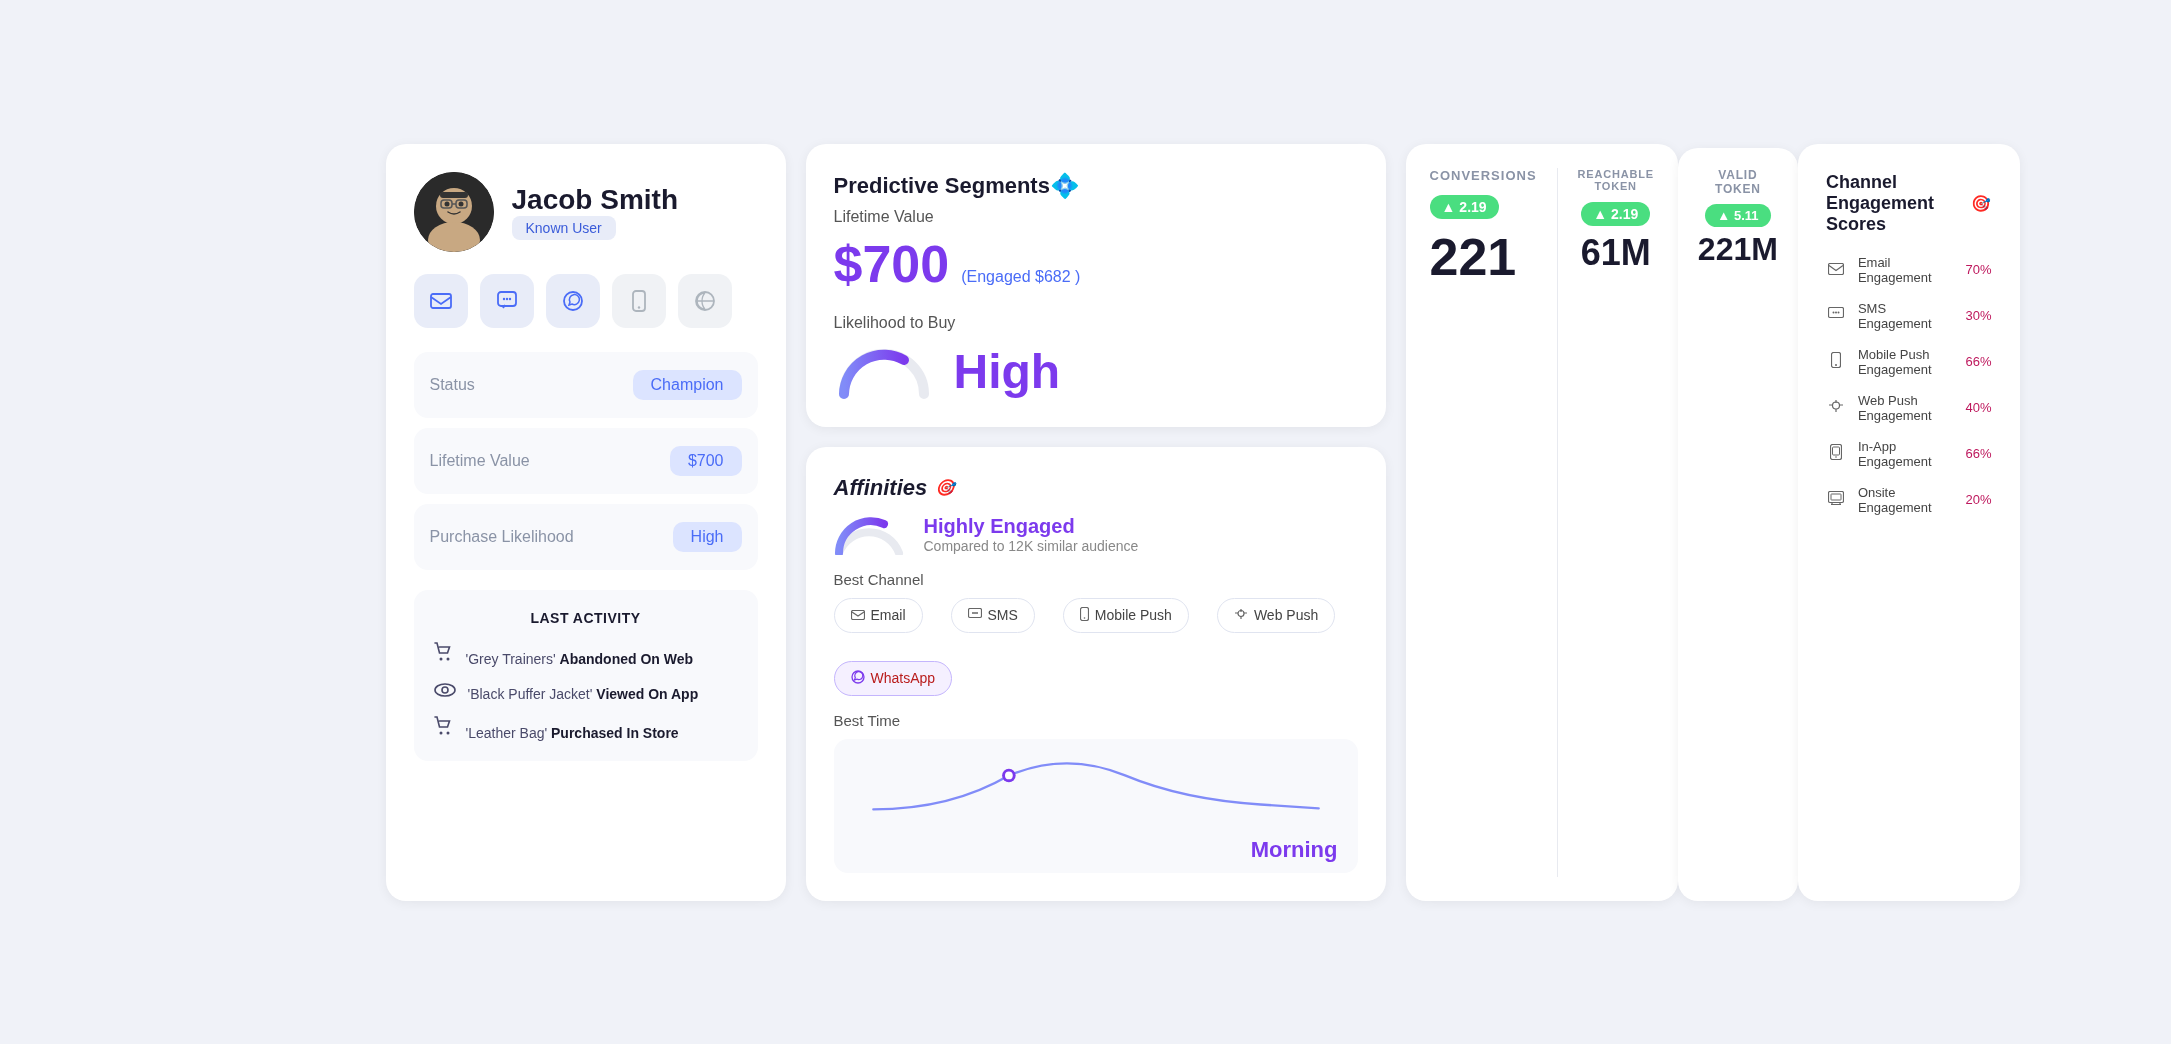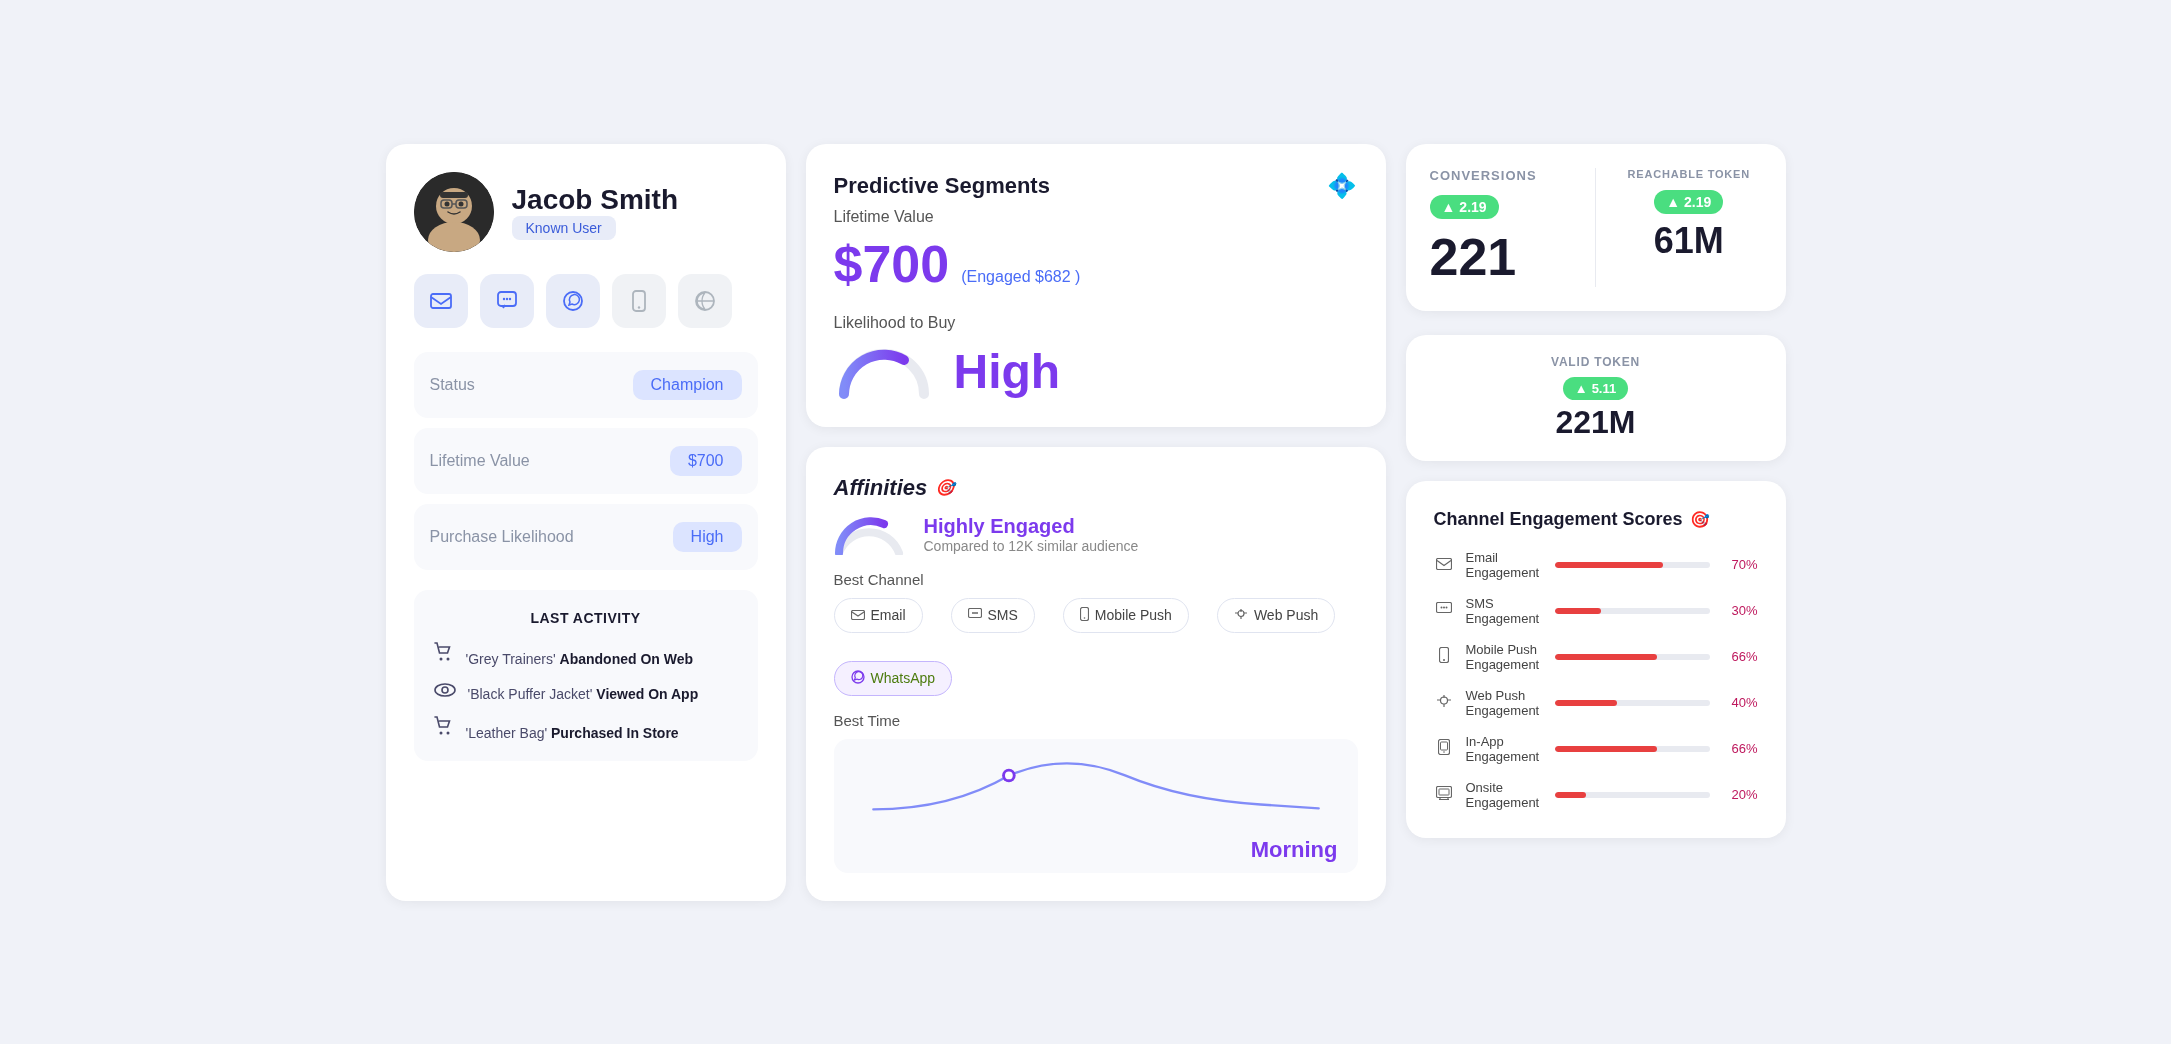--- a/index.html
+++ b/index.html
@@ -144,21 +144,21 @@
     
     .middle-panel {
       display: flex;
       flex-direction: column;
       gap: 20px;
     }
     .predictive-card {}
     .card-header {
       display: flex;
       align-items: center;
-      justify-content: space-between;
+      justify-content: flex-start;
       margin-bottom: 8px;
     }
     .card-title {
       font-size: 22px;
       font-weight: 700;
       color: #1a1a2e;
     }
     .magic-icon {
       font-size: 24px;
     }
@@ -257,21 +257,21 @@
       padding: 8px 16px;
       border: 1.5px solid #e0e4f0;
       border-radius: 24px;
       font-size: 14px;
       color: #444;
       background: #fff;
     }
     .channel-tag.whatsapp {
       border-color: #c4b5fd;
       background: #f5f0ff;
-      color: #4d7c0f;
+      color: #b91c1c;
     }
     .channel-tag-icon { font-size: 14px; }
     .best-time-label {
       color: #555;
       font-size: 15px;
       margin-bottom: 10px;
     }
     .time-chart-container {
       background: #f8f9fc;
       border-radius: 14px;
@@ -282,22 +282,21 @@
       text-align: right;
       color: #7c3aed;
       font-size: 22px;
       font-weight: 700;
       margin-top: 8px;
     }
 
     
     .right-panel {
       display: flex;
-      flex-direction: column;
-      gap: 20px;
+      flex-direction: row;
     }
     .conversions-card {
       display: flex;
       gap: 16px;
       padding: 24px;
     }
     .conversions-main {
       flex: 1;
     }
     .conversions-title {

